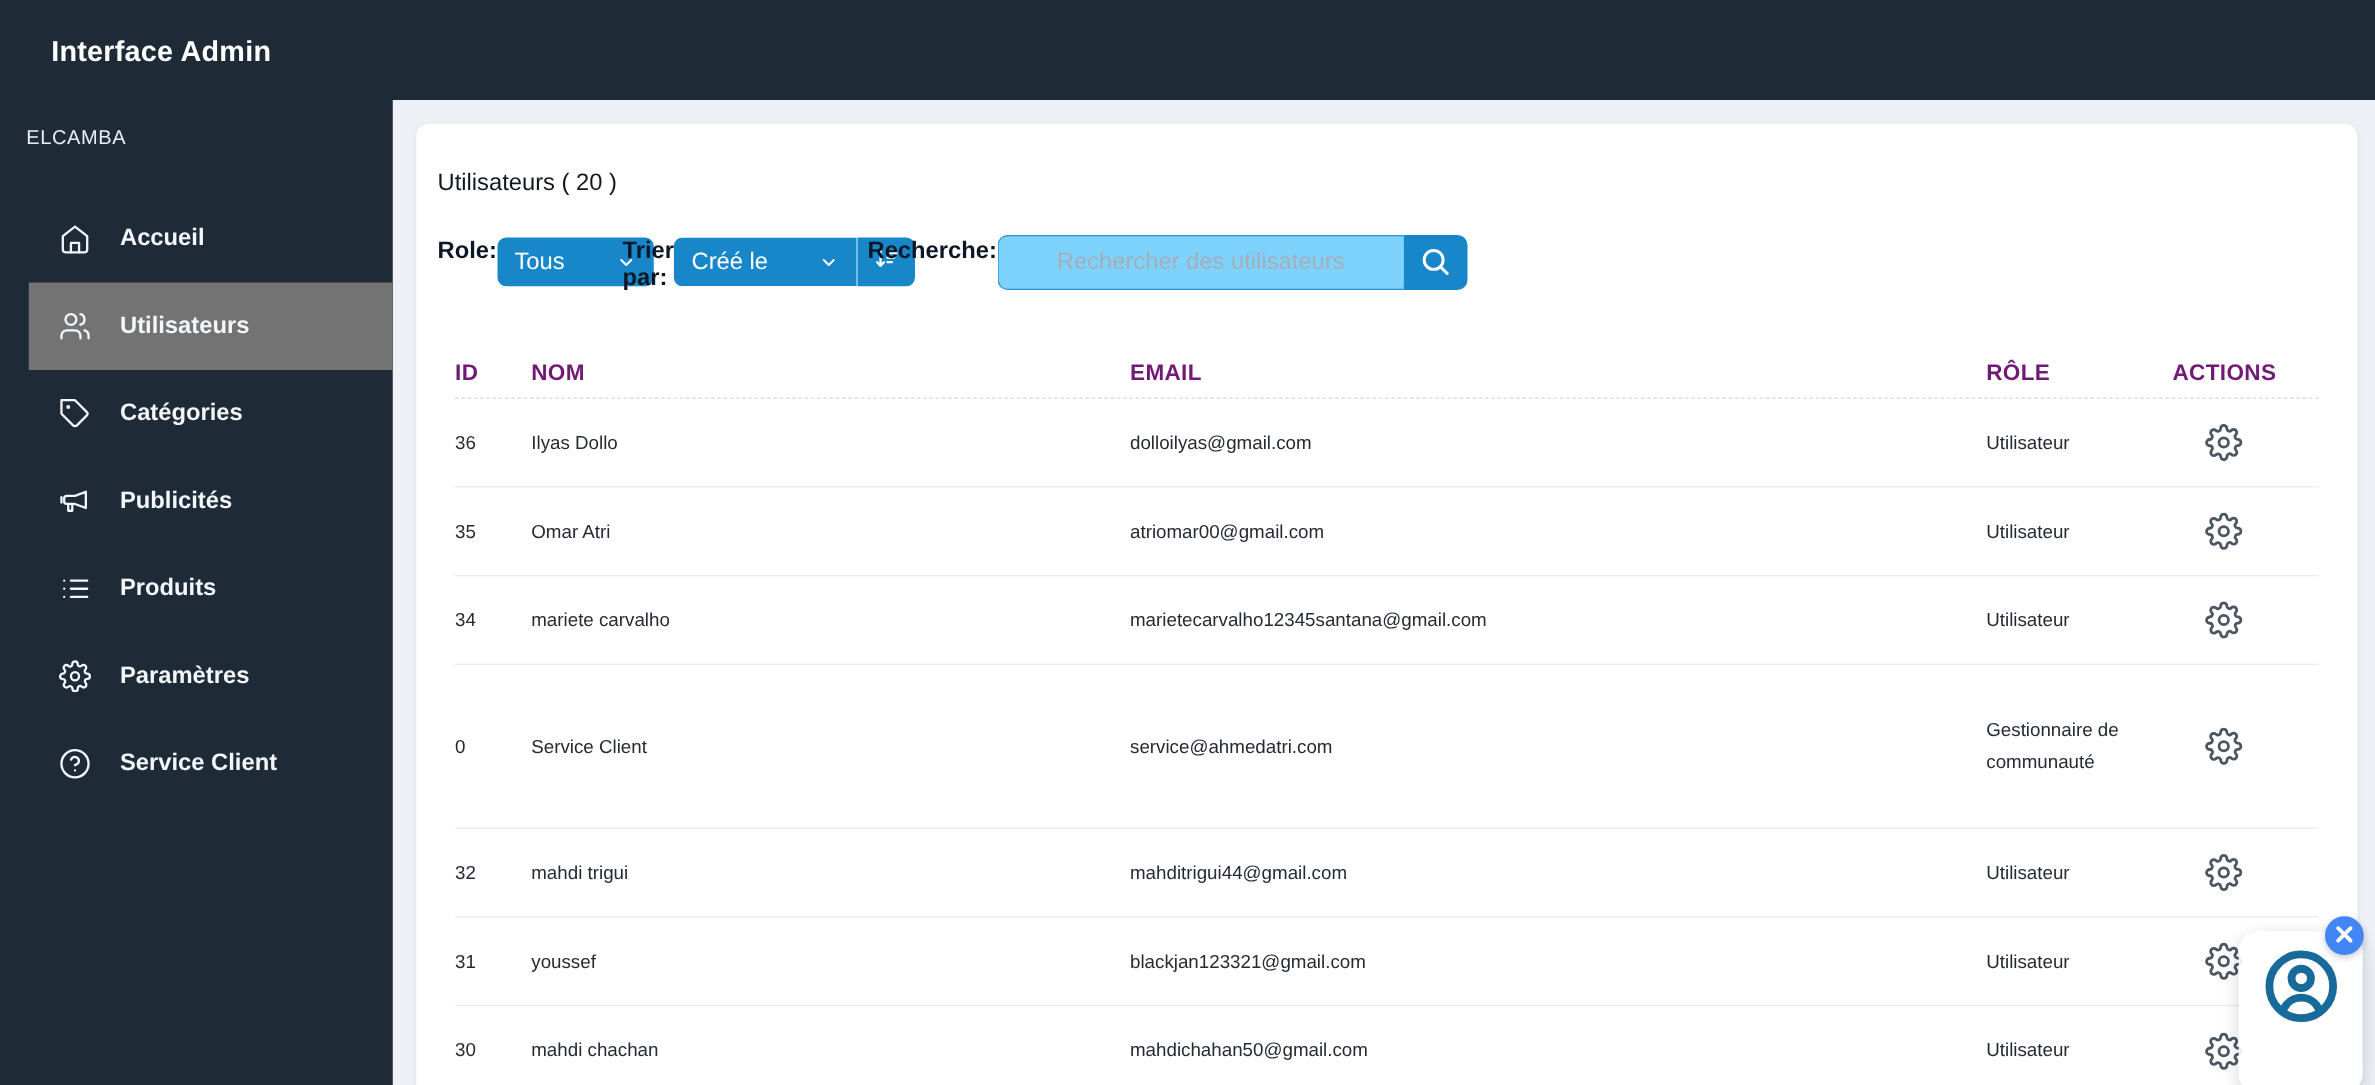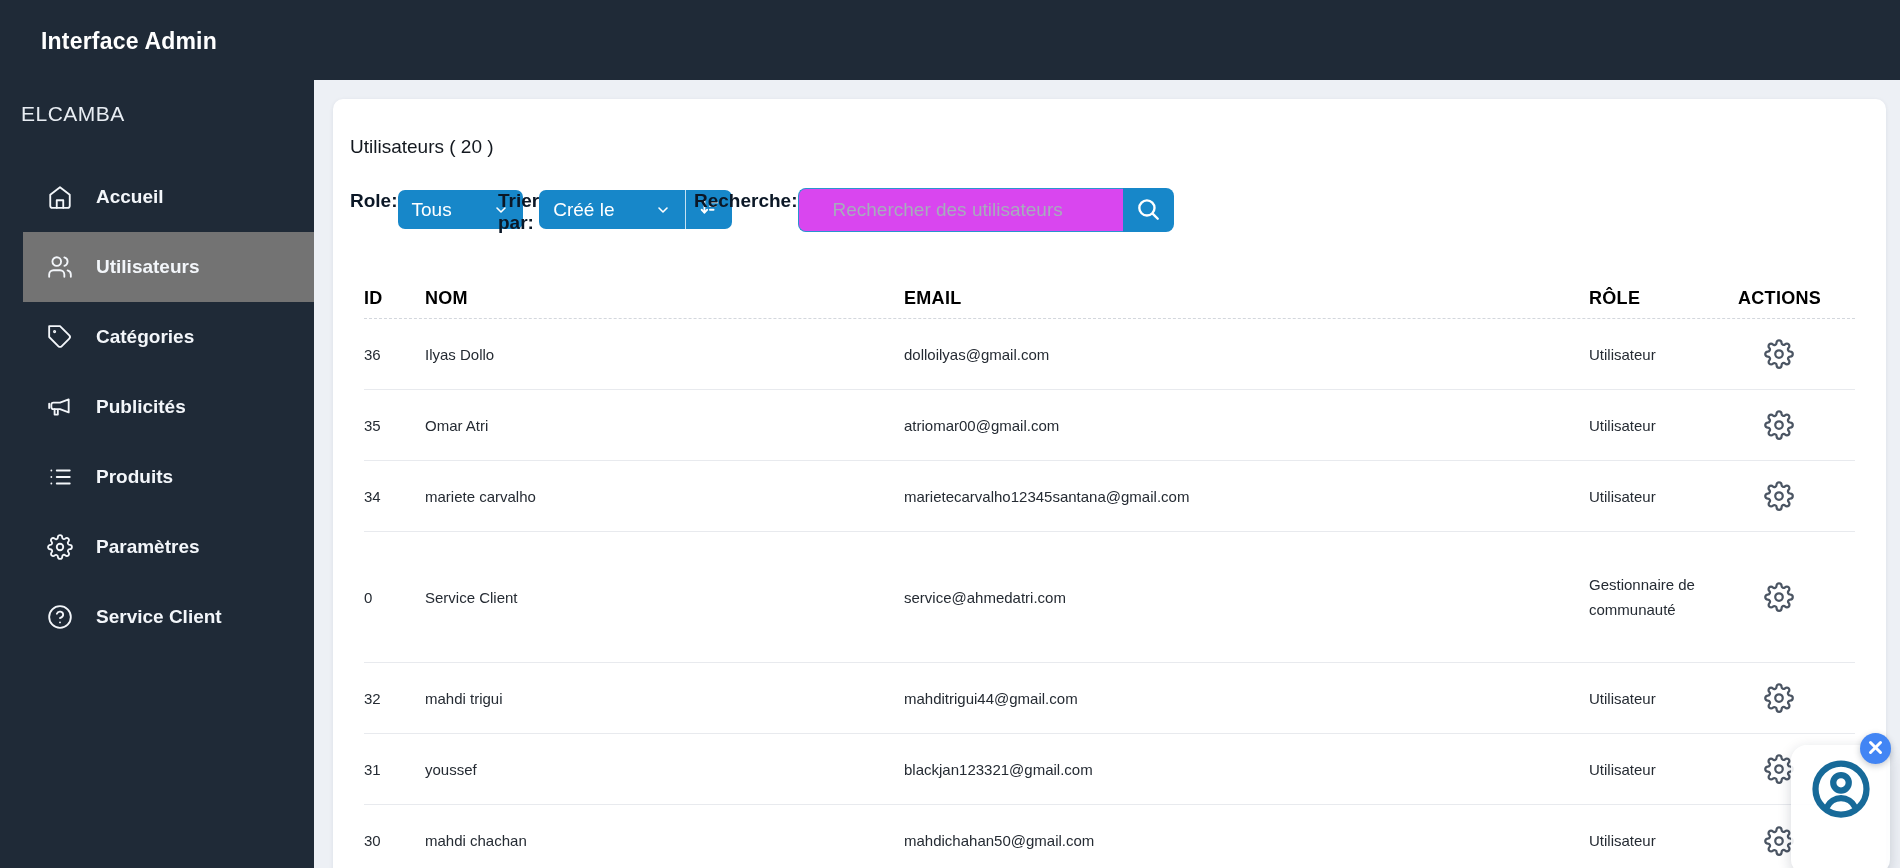--- a/index.html
+++ b/index.html
@@ -14,21 +14,21 @@
   
   .sidebar {
     position: absolute; left: 0; top: 0; width: 314px; height: 868px;
     background: #1f2a37; color: #eef2f7; z-index: 3;
   }
   .app-title {
     font-size: 23px; font-weight: 700; color: #ffffff;
     padding: 28px 0 0 41px; letter-spacing: .2px;
   }
   .brand {
-    font-size: 21px; font-weight: 400; color: #e8edf3;
+    font-size: 16px; font-weight: 400; color: #e8edf3;
     padding: 47px 0 0 21px; letter-spacing: .5px;
   }
   .nav { margin-top: 36px; padding-left: 23px; }
   .nav-item {
     height: 70px; display: flex; align-items: center;
     padding-left: 24px; cursor: pointer;
   }
   .nav-item.active { background: #737373; }
   .nav-item .nicon { width: 27px; height: 27px; flex: 0 0 27px; display: flex; align-items: center; }
   .nav-item .nicon svg { width: 26px; height: 26px; stroke: #f3f6fa; stroke-width: 1.7; fill: none; stroke-linecap: round; stroke-linejoin: round; }
@@ -65,39 +65,39 @@
   .sort-combo .dd { border-radius: 7px 0 0 7px; border-right: 1px solid rgba(255,255,255,.75); }
   .sort-dir {
     width: 46px; height: 39px; border-radius: 0 7px 7px 0; justify-content: center;
   }
   .sort-dir svg { width: 22px; height: 22px; stroke: #fff; stroke-width: 2; fill: none; stroke-linecap: round; stroke-linejoin: round; }
 
   .search-wrap { display: flex; height: 44px; margin-top: -2px; }
   .search-input {
     width: 325px; height: 44px; border: 1.5px solid #2a93cf; border-right: none;
     border-radius: 8px 0 0 8px; padding: 0 34px; font-size: 19px; font-family: inherit;
-    color: #333; outline: none; background: #d946ef;
+    color: #333; outline: none; background: #7dd3fc; text-align: center;
   }
   .search-input::placeholder { color: #a6adbb; }
   .search-btn {
     width: 51px; height: 44px; background: #1787c9; border: none; cursor: pointer;
     border-radius: 0 8px 8px 0; display: flex; align-items: center; justify-content: center;
   }
   .search-btn svg { width: 26px; height: 26px; stroke: #fff; stroke-width: 2.2; fill: none; stroke-linecap: round; }
 
   
   .table { margin: 34px 14px 0 14px; }
   .trow {
     display: grid;
     grid-template-columns: 61px 479px 1fr 149px 117px;
     align-items: center;
   }
   .thead { height: 40px; border-bottom: 1.5px dashed #d3d7dd; }
   .thead .th {
-    font-size: 18px; font-weight: 700; color: #000000; letter-spacing: .3px;
+    font-size: 18px; font-weight: 700; color: #701a75; letter-spacing: .3px;
   }
   .tbody .trow { height: 71px; border-bottom: 1px solid #e8eaee; font-size: 15px; color: #252b33; }
   .tbody .trow.tall { height: 131px; }
   .tbody .trow:last-child { border-bottom: none; }
   .cell-role { line-height: 25px; padding-right: 10px; }
   .cell-actions { display: flex; padding-left: 26px; }
   .gear-btn { background: none; border: none; cursor: pointer; padding: 0; display: flex; }
   .gear-btn svg { width: 30px; height: 30px; stroke: #4b5563; stroke-width: 1.8; fill: none; stroke-linecap: round; stroke-linejoin: round; }
 
   

